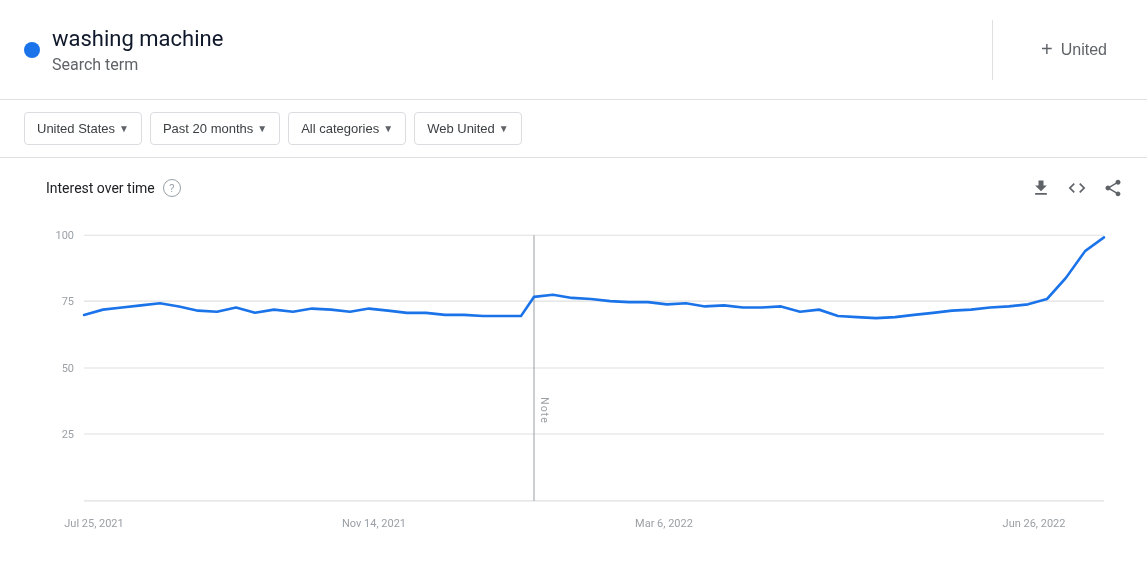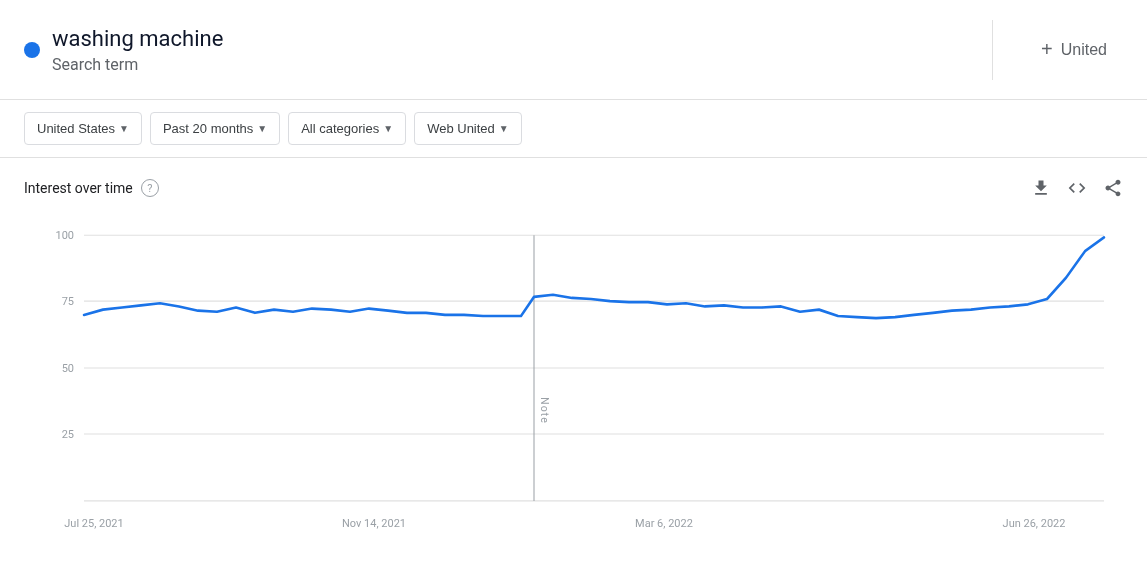--- a/index.html
+++ b/index.html
@@ -104,20 +104,21 @@
 
     .chart-title-group {
       display: flex;
       align-items: center;
       gap: 8px;
     }
 
     .chart-title {
       font-size: 14px;
       color: #202124;
+      margin-left: 22px;
     }
 
     .help-icon {
       width: 18px;
       height: 18px;
       border-radius: 50%;
       border: 1px solid #9aa0a6;
       display: flex;
       align-items: center;
       justify-content: center;

